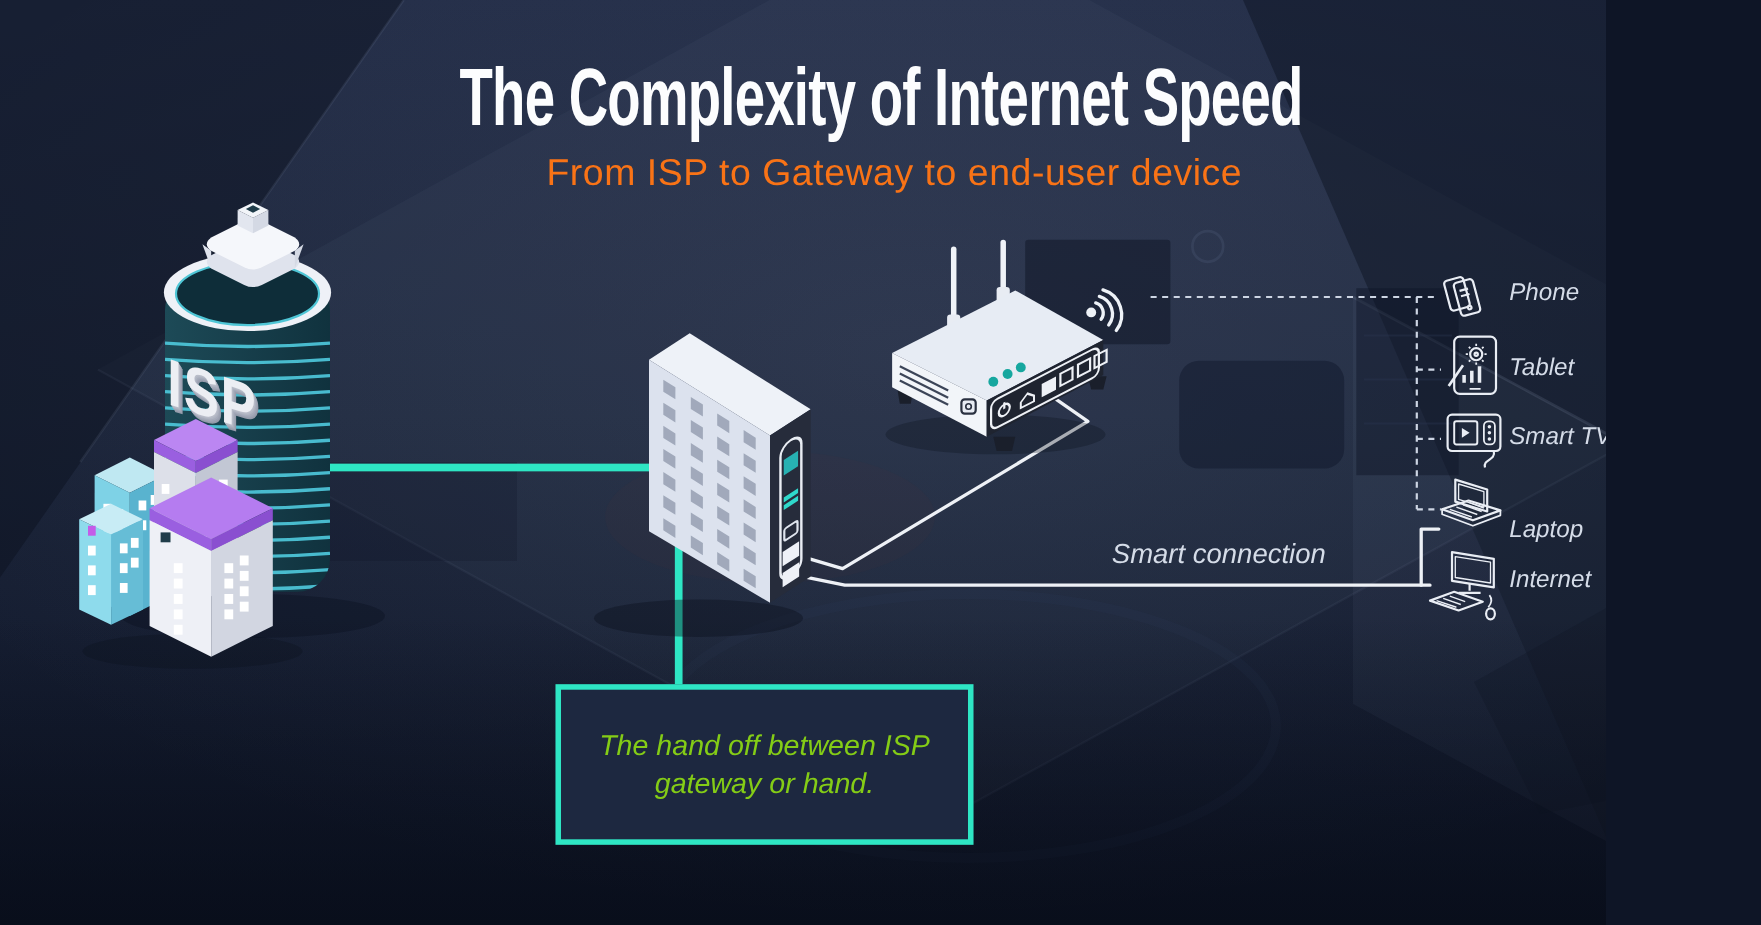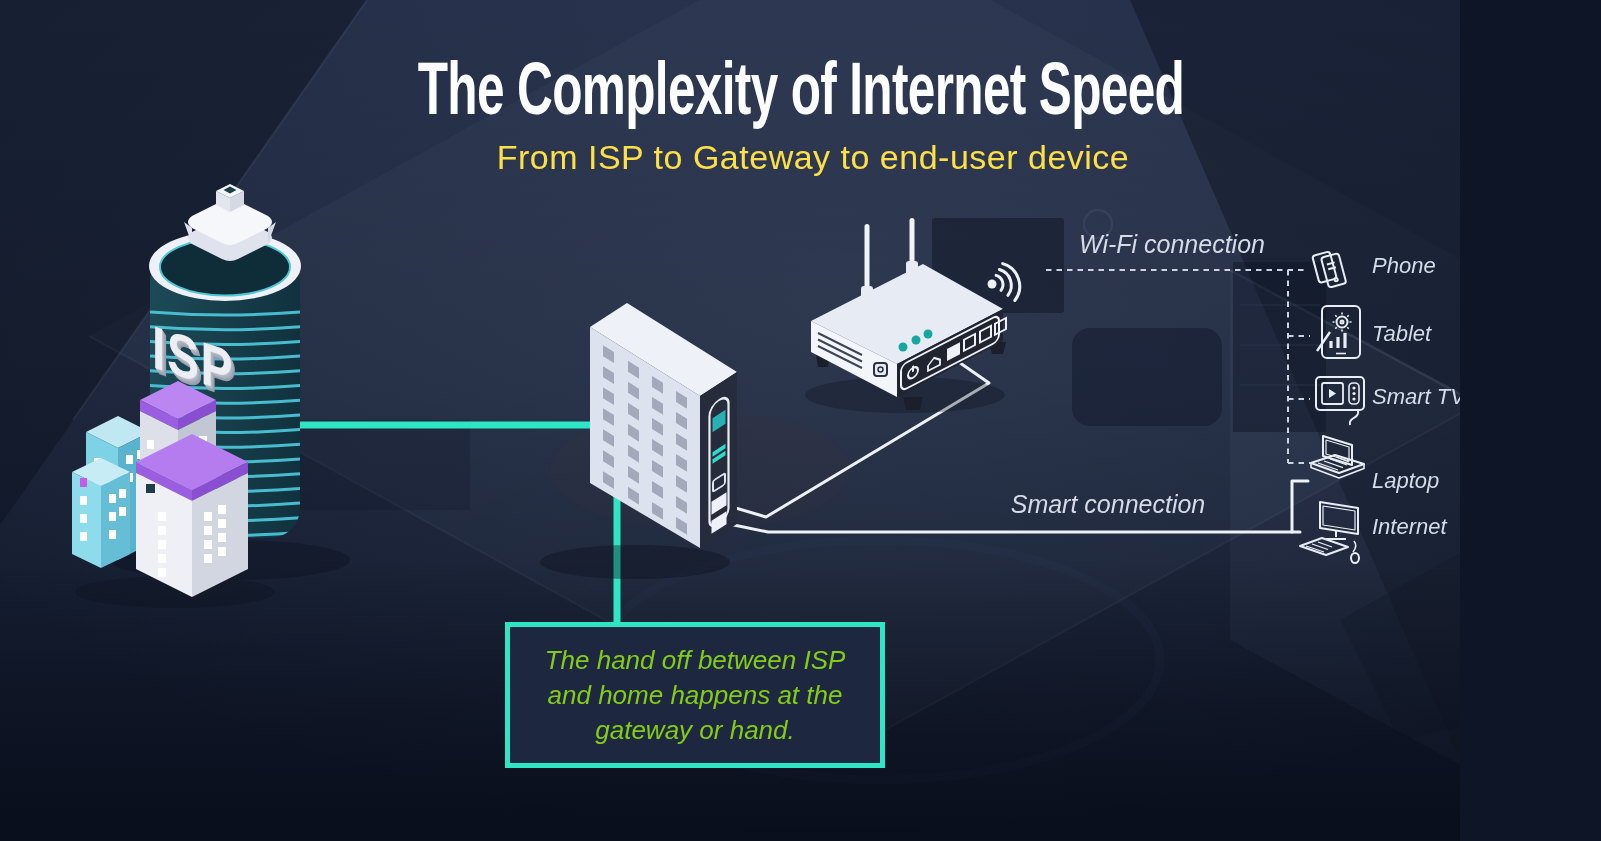--- a/index.html
+++ b/index.html
@@ -2,21 +2,21 @@
 <html><head>
 <meta charset="utf-8">
 <style>
   html,body{margin:0;padding:0;background:#0e1526;}
   .stage{position:relative;width:1460px;height:841px;overflow:hidden;font-family:"Liberation Sans",sans-serif;}
   .stage svg.scene{position:absolute;left:0;top:0;}
   .txt{position:absolute;color:#d8dfea;}
   .title-wrap{left:0;top:46px;width:1601px;text-align:center;}
   .title{display:inline-block;font-weight:700;font-size:74px;letter-spacing:-1px;color:#fcfdfe;transform:scaleX(.67);white-space:nowrap;}
   .subtitle-wrap{left:0;top:138px;width:1626px;text-align:center;}
-  .subtitle{display:inline-block;font-size:34px;color:#fde047;letter-spacing:.5px;}
+  .subtitle{display:inline-block;font-size:34px;color:#f97316;letter-spacing:.5px;}
   .ital{font-style:italic;color:#d5dce8;}
   .link-label{font-size:26px;text-align:center;}
   .fiber{left:350px;top:388px;width:200px;}
   .wisp{left:348px;top:440px;width:200px;}
   .wifi{left:1056px;top:230px;width:232px;font-size:25px;}
   .wired{left:1008px;top:490px;width:200px;font-size:25px;}
   .dev-label{font-size:22px;white-space:nowrap;}
   .isp3d{left:152px;top:312px;font-weight:700;font-size:60px;letter-spacing:2px;color:#eceef3;
     transform:skewY(18deg) scaleX(.8);transform-origin:left top;
     text-shadow:1px 1px 0 #b9bdc9,2px 2px 0 #b0b5c2,3px 3px 0 #a6abba,4px 4px 0 #9da3b3,5px 5px 0 #959baa;}
@@ -289,21 +289,20 @@
 
 <div class="txt title-wrap">
   <span class="title">The Complexity of Internet Speed</span>
 </div>
 <div class="txt subtitle-wrap">
   <span class="subtitle">From ISP to Gateway to end-user device</span>
 </div>
 
 <div class="txt isp3d">ISP</div>
 
-<div class="txt ital link-label wifi">Wi-Fi connection</div>
 <div class="txt ital link-label wired">Smart connection</div>
 
 <svg class="icon" style="left:1310px;top:243px" width="46" height="50" viewBox="0 0 46 50">
   <g transform="rotate(-15 23 25)" stroke="#e9edf4" stroke-width="2" fill="none">
     <rect x="6" y="8" width="18" height="28" rx="3"></rect>
     <rect x="14" y="12" width="18" height="31" rx="3"></rect>
     <line x1="18" y1="20" x2="26" y2="20"></line>
     <line x1="18" y1="25" x2="26" y2="25"></line>
     <circle cx="23" cy="37" r="1.6"></circle>
   </g>
@@ -354,17 +353,16 @@
 </svg>
 
 <div class="txt ital dev-label" style="left:1372px;top:253px">Phone</div>
 <div class="txt ital dev-label" style="left:1372px;top:321px">Tablet</div>
 <div class="txt ital dev-label" style="left:1372px;top:384px">Smart TV</div>
 <div class="txt ital dev-label" style="left:1372px;top:468px">Laptop</div>
 <div class="txt ital dev-label" style="left:1372px;top:514px">Internet</div>
 
 <div class="callout">
   <div>The hand off between ISP</div>
-  <div>and home happens at the</div>
   <div>gateway or hand.</div>
 </div>
 
 </div>
 
 </body></html>

